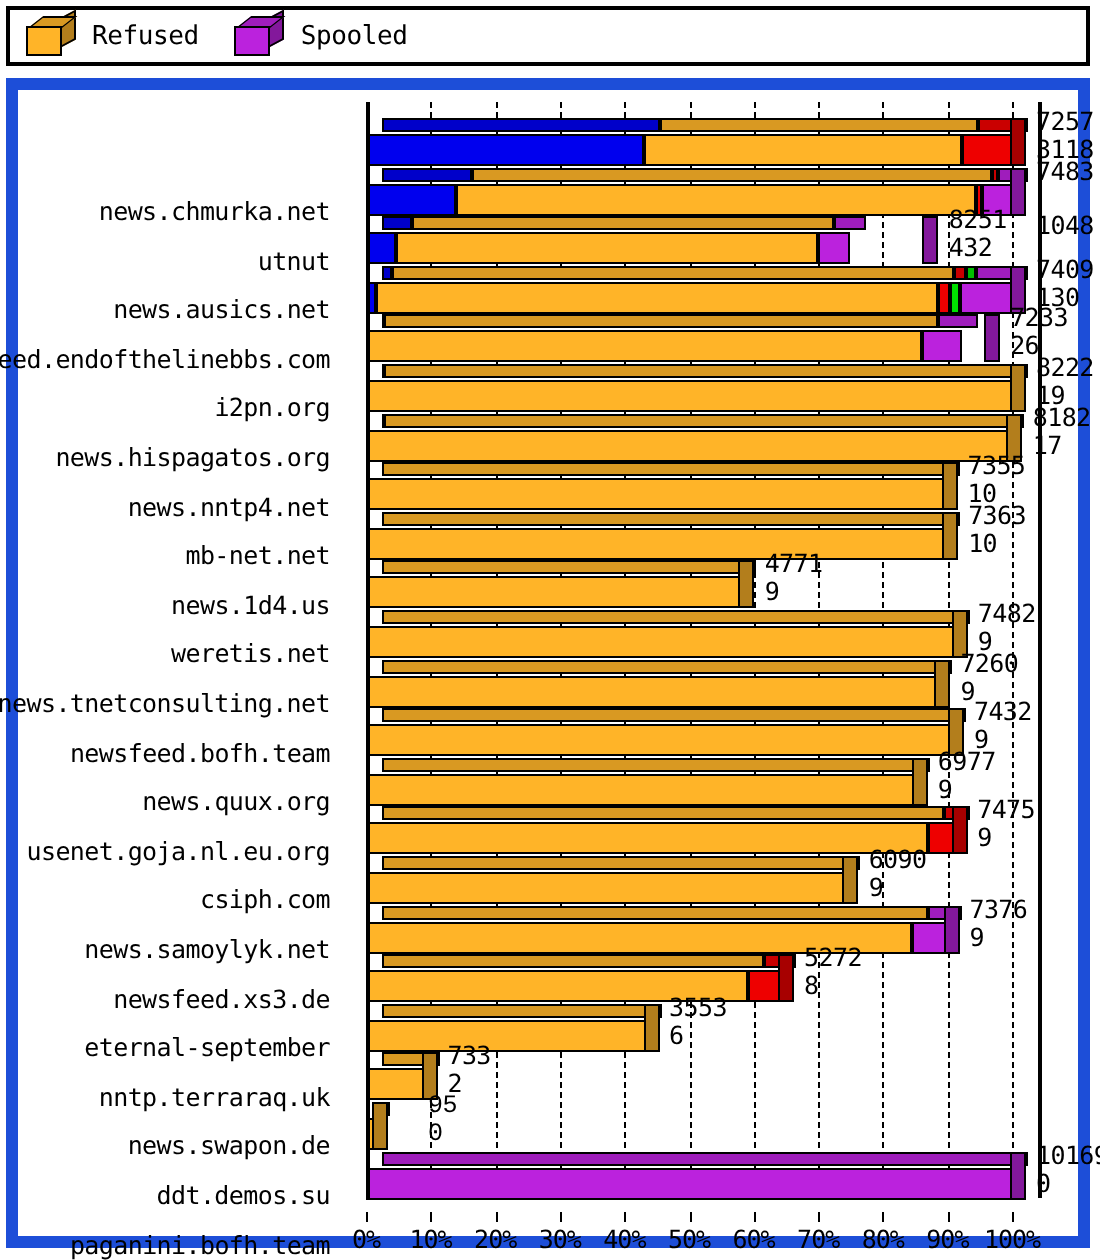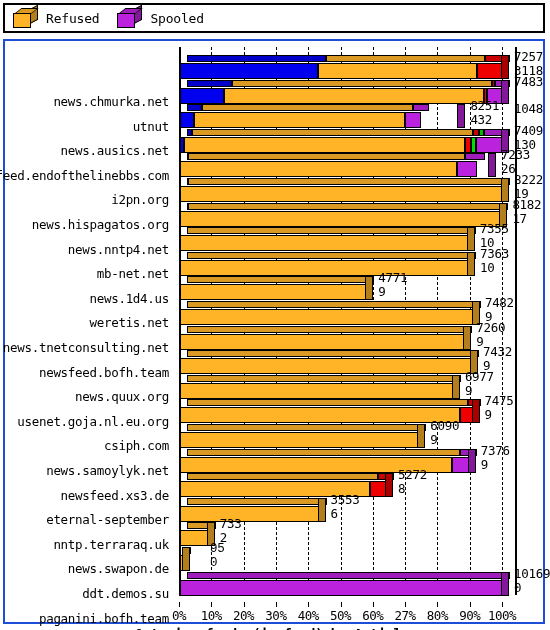--- a/index.html
+++ b/index.html
@@ -17,21 +17,21 @@
   .cube .side{position:absolute;left:17px;top:0px;width:8px;height:15px;
               border:1.5px solid #000;box-sizing:border-box;
               transform:skewY(-28deg);transform-origin:left bottom;}
   .cube .topf{position:absolute;left:1px;top:-1px;width:17px;height:6px;
               border:1.5px solid #000;box-sizing:border-box;
               transform:skewX(-52deg);transform-origin:bottom left;}
   .lglabel{font-size:13px;color:#000;white-space:nowrap;letter-spacing:-0.2px;}
 
   
   #frame{position:absolute;left:3px;top:39px;width:542px;height:585px;
-         border:2px solid #1d4ed8;background:#fff;box-sizing:border-box;}
+         border:6px solid #1d4ed8;background:#fff;box-sizing:border-box;}
 
   
   #plot{position:absolute;left:174px;top:6px;width:338px;height:548px;}
   #plotborder{position:absolute;left:174px;top:6px;width:338px;height:548px;
               border-left:2px solid #000;border-right:2px solid #000;
               box-sizing:border-box;pointer-events:none;}
   .gridline{position:absolute;top:0;width:0;height:548px;
             border-left:1px dashed #000;}
   .bar3d{position:absolute;left:0;height:16px;}
   .seg{position:absolute;top:0;height:16px;box-sizing:border-box;
@@ -359,21 +359,21 @@
       <div class="xlab" style="left: 214.6px; top: 567.2px; width: 48px;">20%</div>
       <div class="tick" style="left: 270.9px; top: 561.2px;"></div>
       <div class="xlab" style="left: 246.9px; top: 567.2px; width: 48px;">30%</div>
       <div class="tick" style="left: 303.2px; top: 561.2px;"></div>
       <div class="xlab" style="left: 279.2px; top: 567.2px; width: 48px;">40%</div>
       <div class="tick" style="left: 335.5px; top: 561.2px;"></div>
       <div class="xlab" style="left: 311.5px; top: 567.2px; width: 48px;">50%</div>
       <div class="tick" style="left: 367.8px; top: 561.2px;"></div>
       <div class="xlab" style="left: 343.8px; top: 567.2px; width: 48px;">60%</div>
       <div class="tick" style="left: 400.1px; top: 561.2px;"></div>
-      <div class="xlab" style="left: 376.1px; top: 567.2px; width: 48px;">27%</div>
+      <div class="xlab" style="left: 376.1px; top: 567.2px; width: 48px;">70%</div>
       <div class="tick" style="left: 432.4px; top: 561.2px;"></div>
       <div class="xlab" style="left: 408.4px; top: 567.2px; width: 48px;">80%</div>
       <div class="tick" style="left: 464.7px; top: 561.2px;"></div>
       <div class="xlab" style="left: 440.7px; top: 567.2px; width: 48px;">90%</div>
       <div class="tick" style="left: 497px; top: 561.2px;"></div>
       <div class="xlab" style="left: 473px; top: 567.2px; width: 48px;">100%</div>
     </div>
   <div id="xtitle" style="top: 585.2px;">Outgoing feeds (innfeed) by Articles</div>
 <div class="ylabel" style="top: 53px; right: 374px; width: 300px;">news.chmurka.net</div>
     <div class="ylabel" style="top: 77.6px; right: 374px; width: 300px;">utnut</div>

